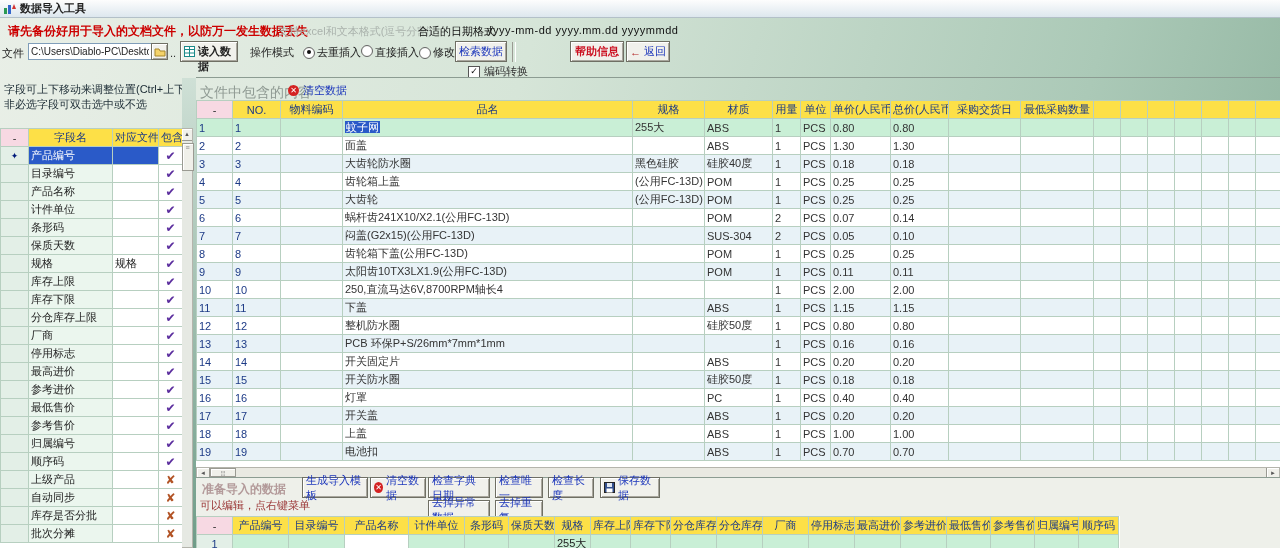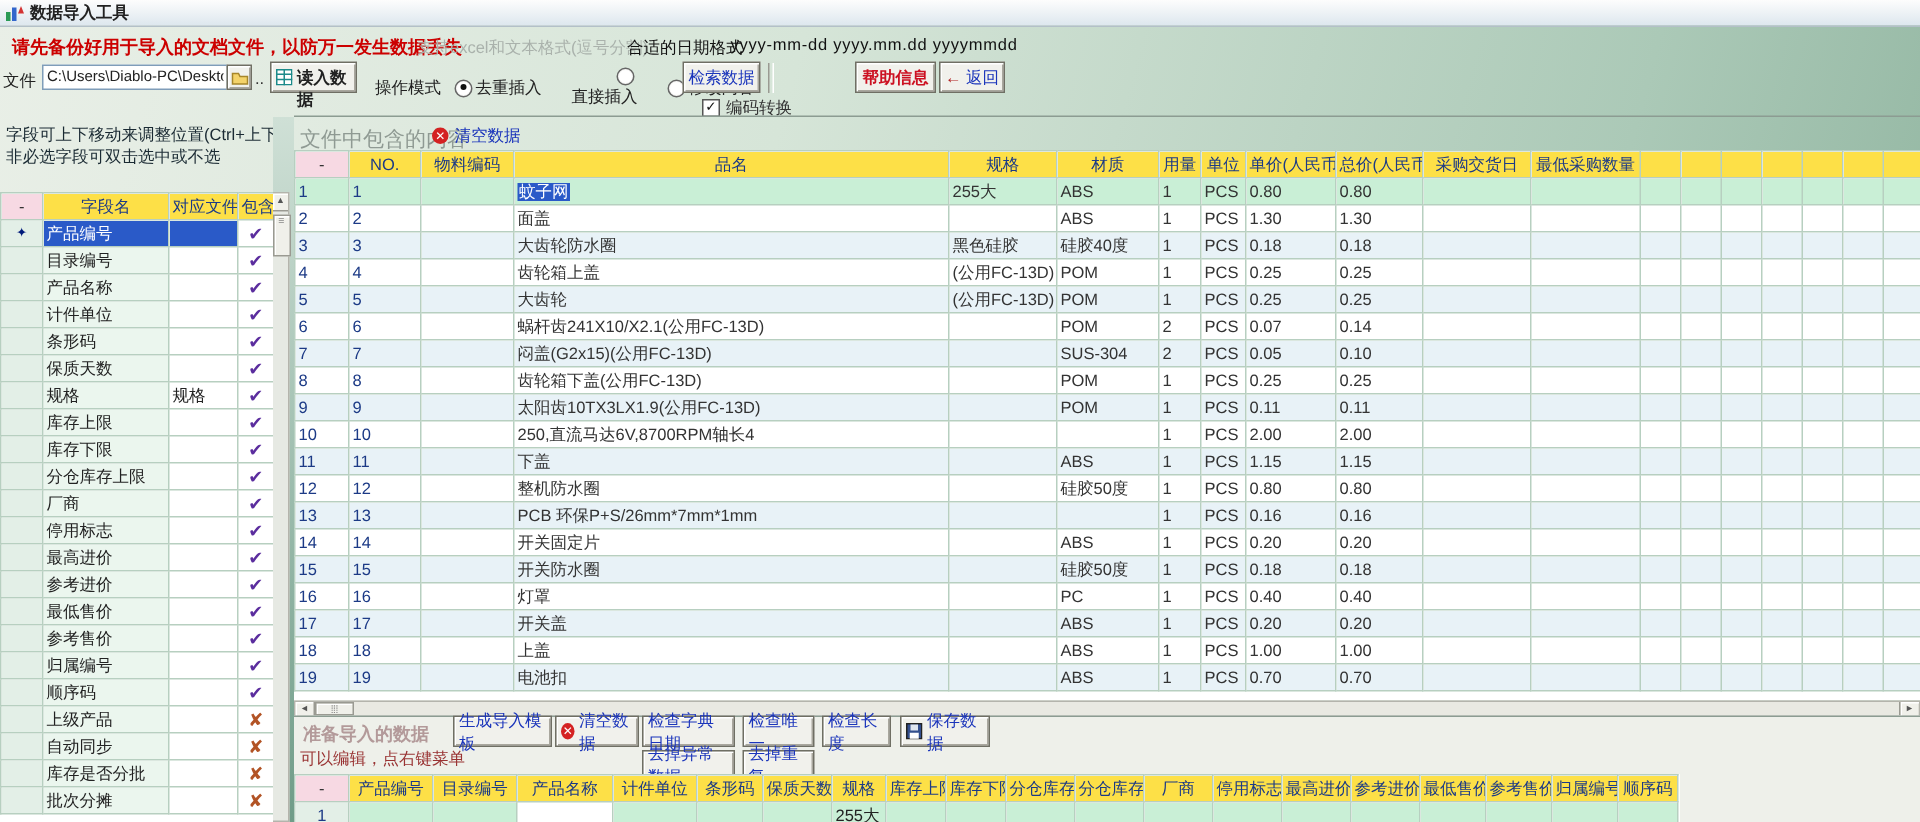--- a/index.html
+++ b/index.html
@@ -119,26 +119,26 @@
           <line x1="0" y1="3.5" x2="11" y2="3.5" stroke="#1c8a8a"></line>
           <line x1="0" y1="7" x2="11" y2="7" stroke="#1c8a8a"></line>
           <line x1="5.5" y1="0" x2="5.5" y2="11" stroke="#1c8a8a"></line>
         </svg>
     </span>
     <span class="dark">读入数据</span>
   </div>
 
   <div class="radio-row">
     <span>操作模式</span>
-    <span id="mode-radios" style="display:flex;gap:20px;align-items:center;">
+    <span id="mode-radios" style="display:flex;gap:0;align-items:center;">
         <span style="display: inline-flex; align-items: center;">
           <span class="rb on"></span>
           <span>去重插入</span>
         </span>
-        <span style="display: inline-flex; align-items: flex-end; flex-direction: column;">
+        <span style="display: inline-flex; align-items: flex-start;">
           <span class="rb"></span>
           <span>直接插入</span>
         </span>
         <span style="display: inline-flex; align-items: center;">
           <span class="rb"></span>
           <span>修改内容</span>
         </span>
       </span>
   </div>
 

